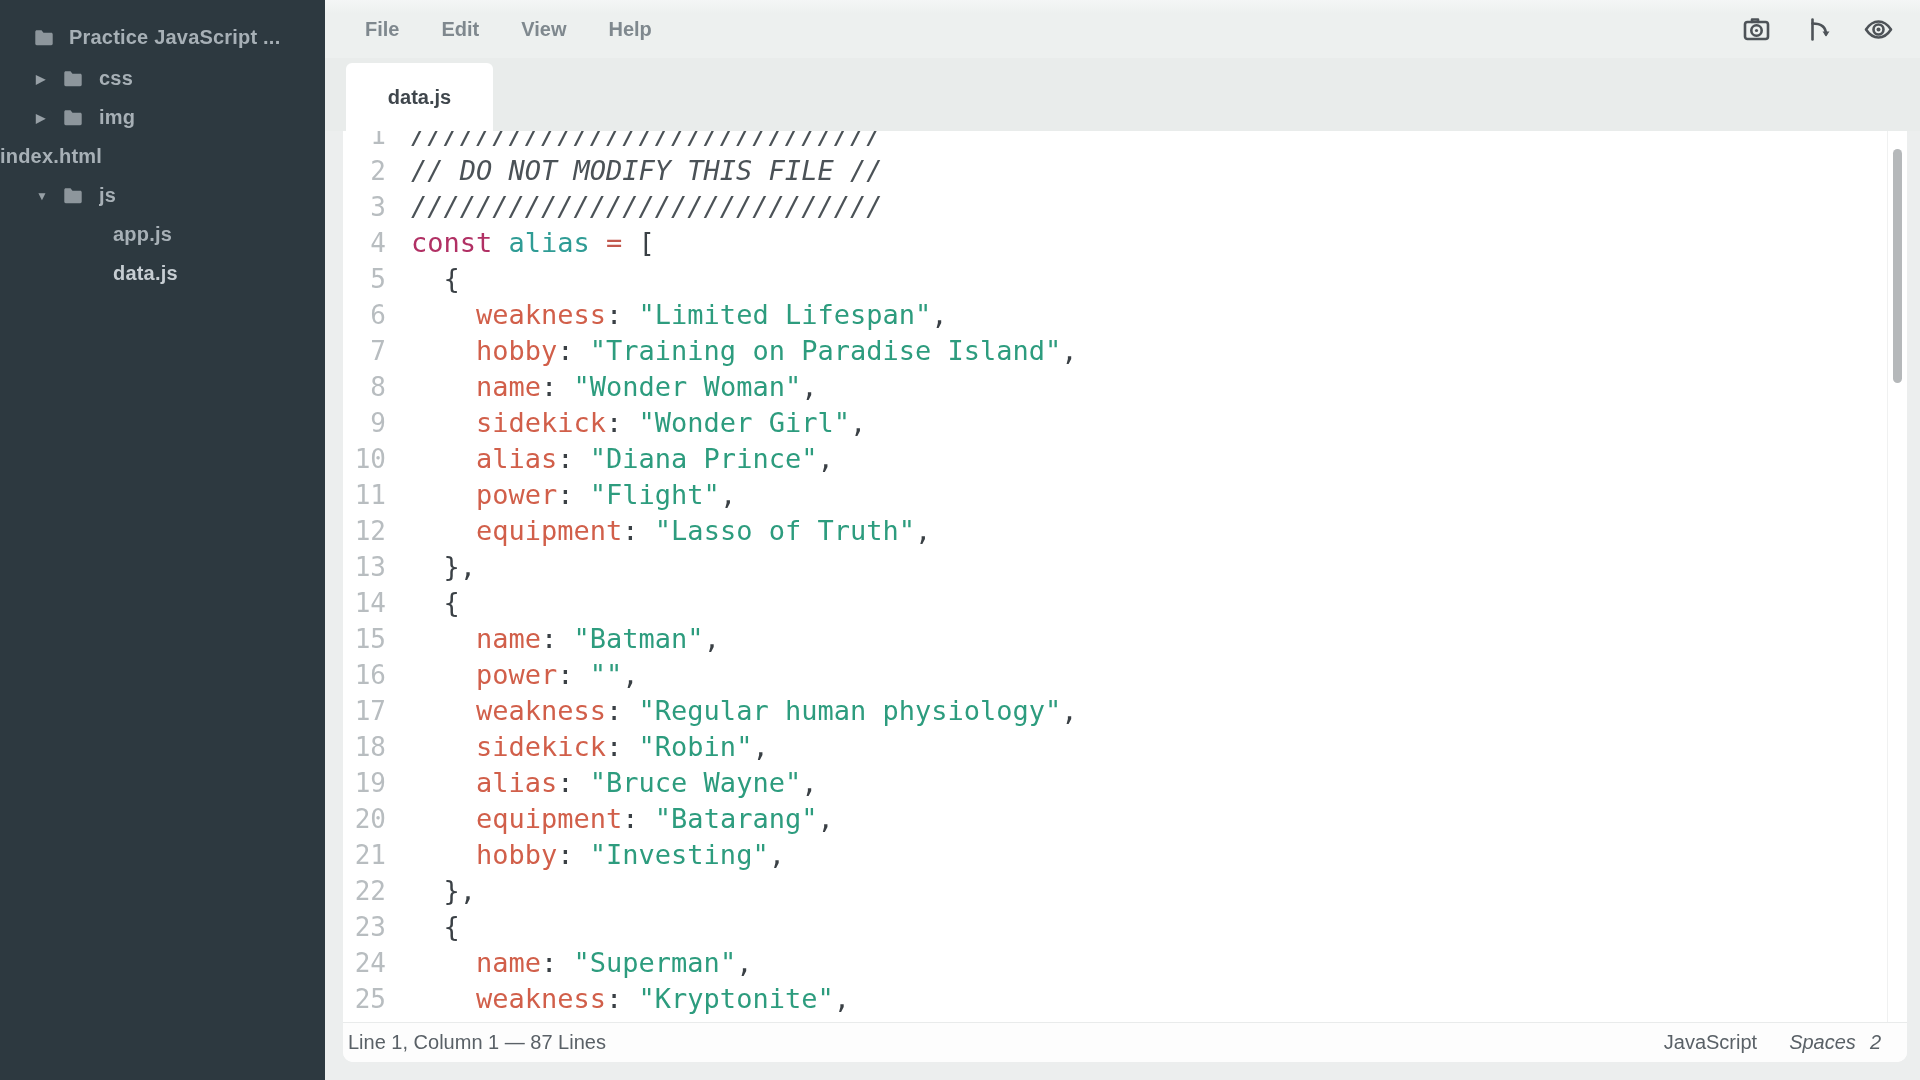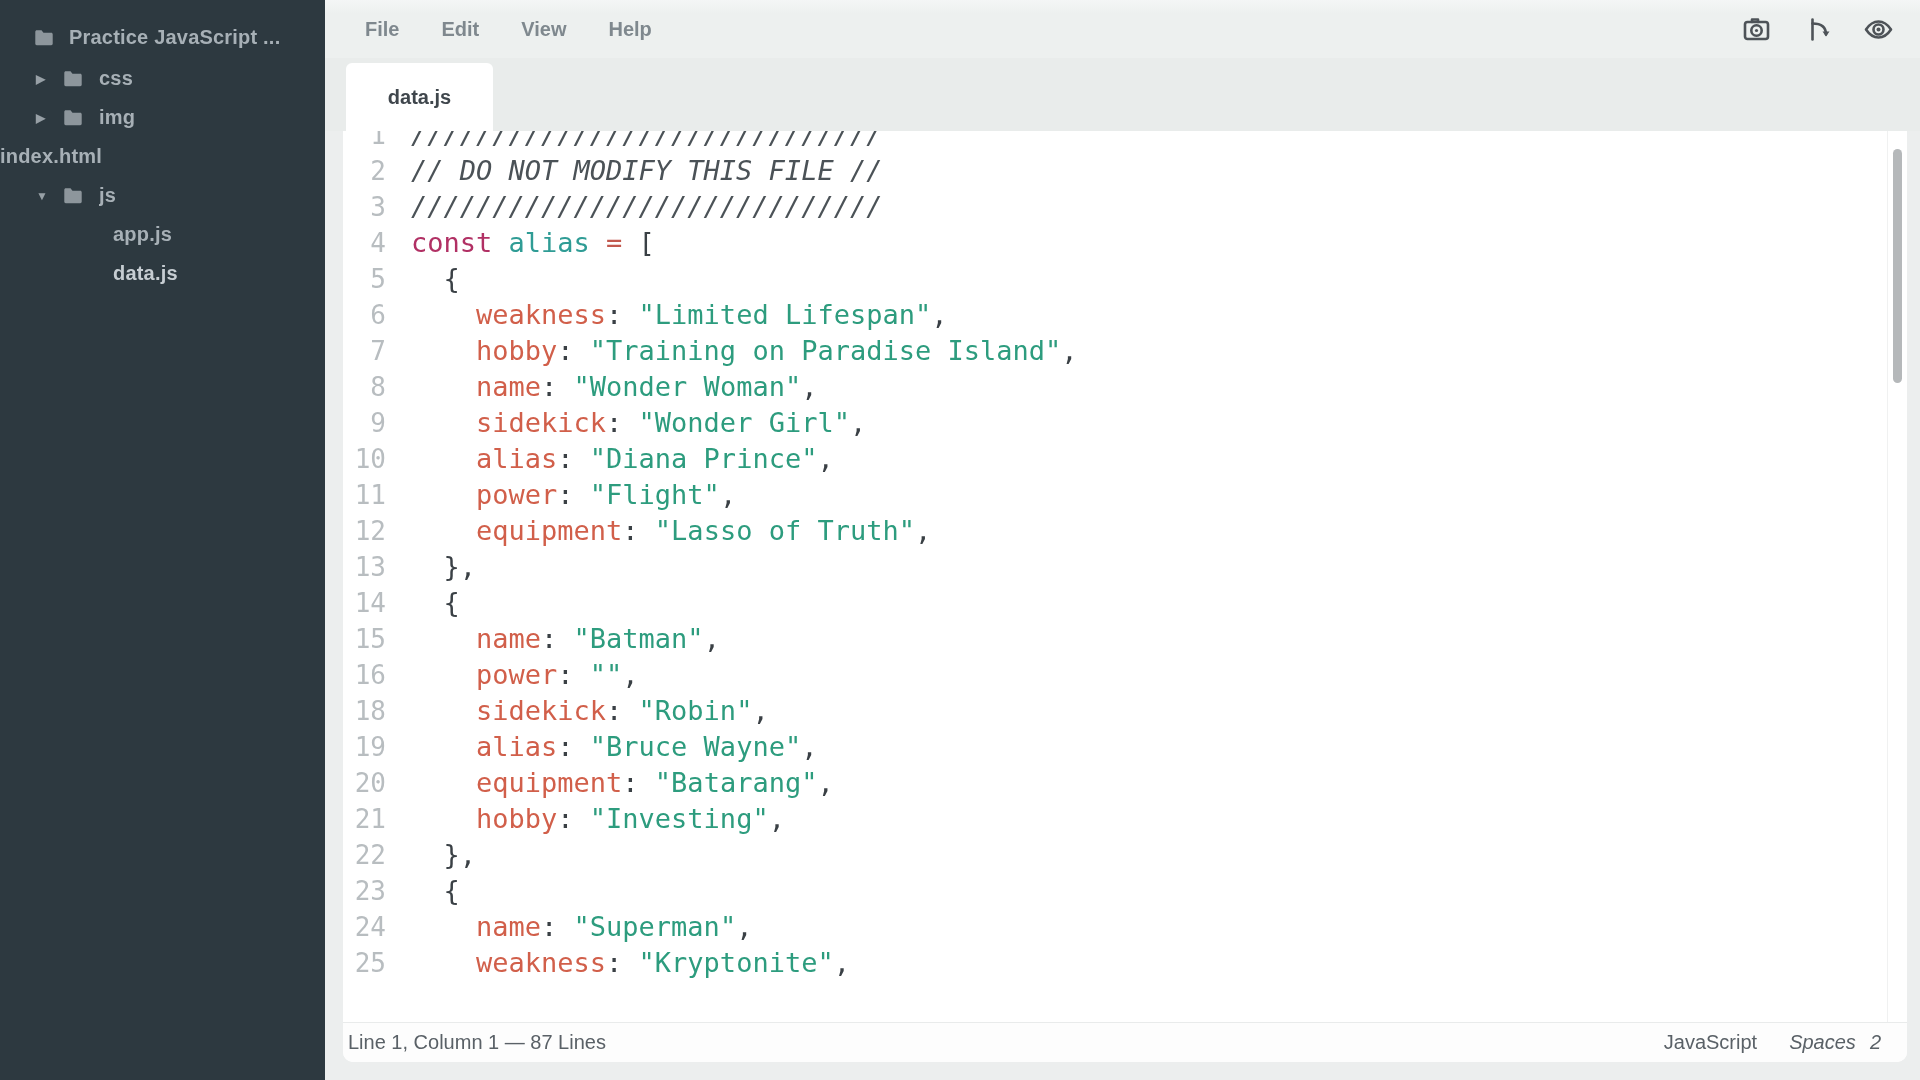--- a/index.html
+++ b/index.html
@@ -176,20 +176,21 @@
             <div class="cline"><span class="ln">7</span><span class="lt"><span class="tok-pu">    </span><span class="tok-pr">hobby</span><span class="tok-pu">: </span><span class="tok-st">"Training on Paradise Island"</span><span class="tok-pu">,</span></span></div>
             <div class="cline"><span class="ln">8</span><span class="lt"><span class="tok-pu">    </span><span class="tok-pr">name</span><span class="tok-pu">: </span><span class="tok-st">"Wonder Woman"</span><span class="tok-pu">,</span></span></div>
             <div class="cline"><span class="ln">9</span><span class="lt"><span class="tok-pu">    </span><span class="tok-pr">sidekick</span><span class="tok-pu">: </span><span class="tok-st">"Wonder Girl"</span><span class="tok-pu">,</span></span></div>
             <div class="cline"><span class="ln">10</span><span class="lt"><span class="tok-pu">    </span><span class="tok-pr">alias</span><span class="tok-pu">: </span><span class="tok-st">"Diana Prince"</span><span class="tok-pu">,</span></span></div>
             <div class="cline"><span class="ln">11</span><span class="lt"><span class="tok-pu">    </span><span class="tok-pr">power</span><span class="tok-pu">: </span><span class="tok-st">"Flight"</span><span class="tok-pu">,</span></span></div>
             <div class="cline"><span class="ln">12</span><span class="lt"><span class="tok-pu">    </span><span class="tok-pr">equipment</span><span class="tok-pu">: </span><span class="tok-st">"Lasso of Truth"</span><span class="tok-pu">,</span></span></div>
             <div class="cline"><span class="ln">13</span><span class="lt"><span class="tok-pu">  },</span></span></div>
             <div class="cline"><span class="ln">14</span><span class="lt"><span class="tok-pu">  {</span></span></div>
             <div class="cline"><span class="ln">15</span><span class="lt"><span class="tok-pu">    </span><span class="tok-pr">name</span><span class="tok-pu">: </span><span class="tok-st">"Batman"</span><span class="tok-pu">,</span></span></div>
             <div class="cline"><span class="ln">16</span><span class="lt"><span class="tok-pu">    </span><span class="tok-pr">power</span><span class="tok-pu">: </span><span class="tok-st">""</span><span class="tok-pu">,</span></span></div>
+            <div class="cline"><span class="ln">17</span><span class="lt"><span class="tok-pu">    </span><span class="tok-pr">weakness</span><span class="tok-pu">: </span><span class="tok-st">"Regular human physiology"</span><span class="tok-pu">,</span></span></div>
             <div class="cline"><span class="ln">18</span><span class="lt"><span class="tok-pu">    </span><span class="tok-pr">sidekick</span><span class="tok-pu">: </span><span class="tok-st">"Robin"</span><span class="tok-pu">,</span></span></div>
             <div class="cline"><span class="ln">19</span><span class="lt"><span class="tok-pu">    </span><span class="tok-pr">alias</span><span class="tok-pu">: </span><span class="tok-st">"Bruce Wayne"</span><span class="tok-pu">,</span></span></div>
             <div class="cline"><span class="ln">20</span><span class="lt"><span class="tok-pu">    </span><span class="tok-pr">equipment</span><span class="tok-pu">: </span><span class="tok-st">"Batarang"</span><span class="tok-pu">,</span></span></div>
             <div class="cline"><span class="ln">21</span><span class="lt"><span class="tok-pu">    </span><span class="tok-pr">hobby</span><span class="tok-pu">: </span><span class="tok-st">"Investing"</span><span class="tok-pu">,</span></span></div>
             <div class="cline"><span class="ln">22</span><span class="lt"><span class="tok-pu">  },</span></span></div>
             <div class="cline"><span class="ln">23</span><span class="lt"><span class="tok-pu">  {</span></span></div>
             <div class="cline"><span class="ln">24</span><span class="lt"><span class="tok-pu">    </span><span class="tok-pr">name</span><span class="tok-pu">: </span><span class="tok-st">"Superman"</span><span class="tok-pu">,</span></span></div>
             <div class="cline"><span class="ln">25</span><span class="lt"><span class="tok-pu">    </span><span class="tok-pr">weakness</span><span class="tok-pu">: </span><span class="tok-st">"Kryptonite"</span><span class="tok-pu">,</span></span></div>
           </div>
       </div>

